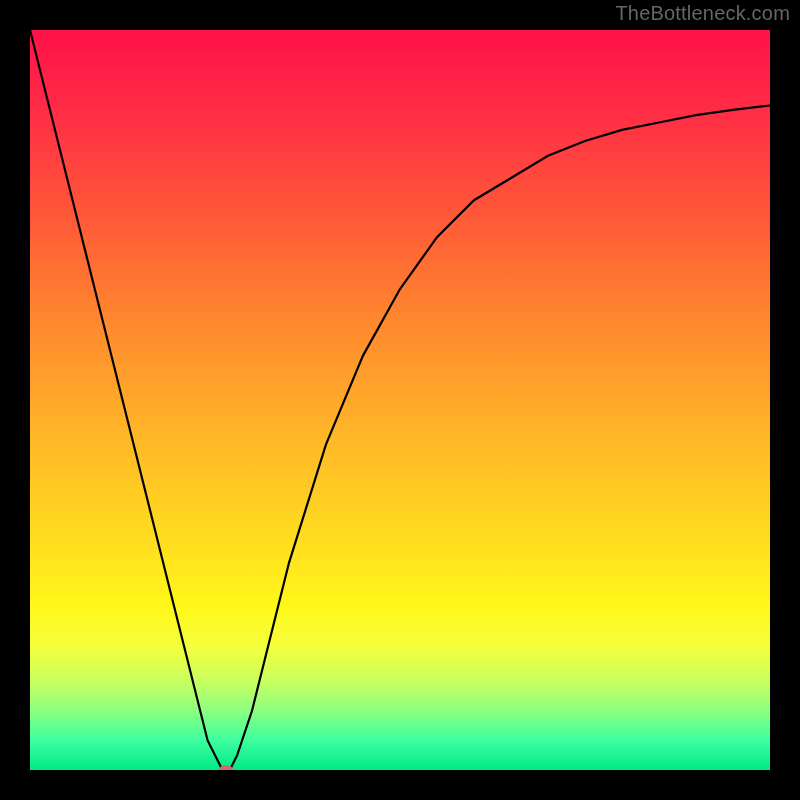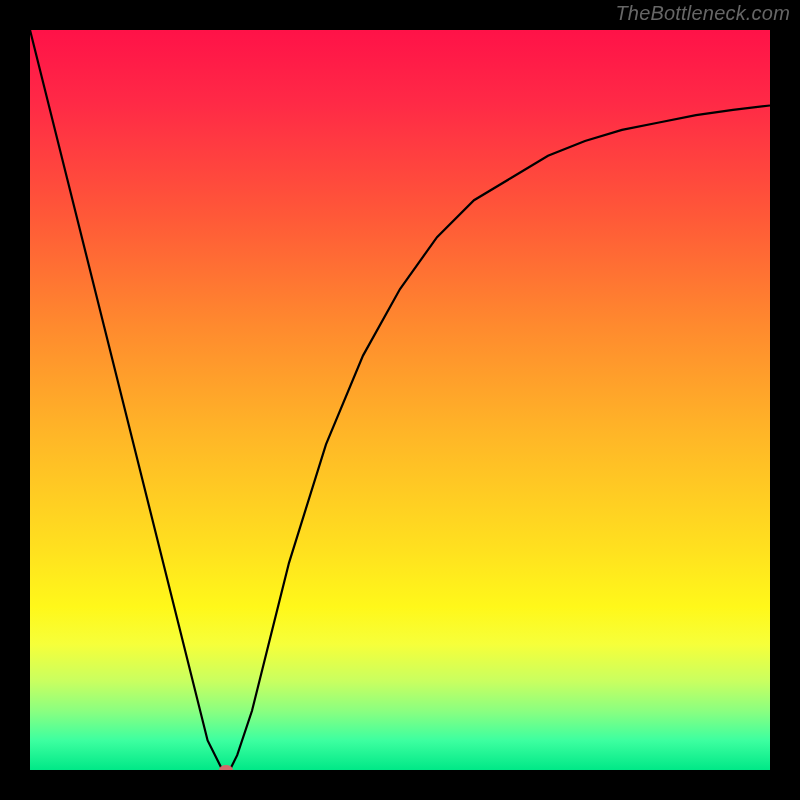--- a/index.html
+++ b/index.html
@@ -19,21 +19,20 @@
   }
   .watermark {
     position: absolute;
     top: 2px;
     right: 10px;
     color: #666;
     font-size: 20px;
     font-weight: 500;
     letter-spacing: 0.2px;
     z-index: 10;
-    font-style: italic;
   }
   .plot-area {
     position: absolute;
     left: 30px;
     top: 30px;
     width: 740px;
     height: 740px;
     overflow: hidden;
   }
   .gradient-bg {

